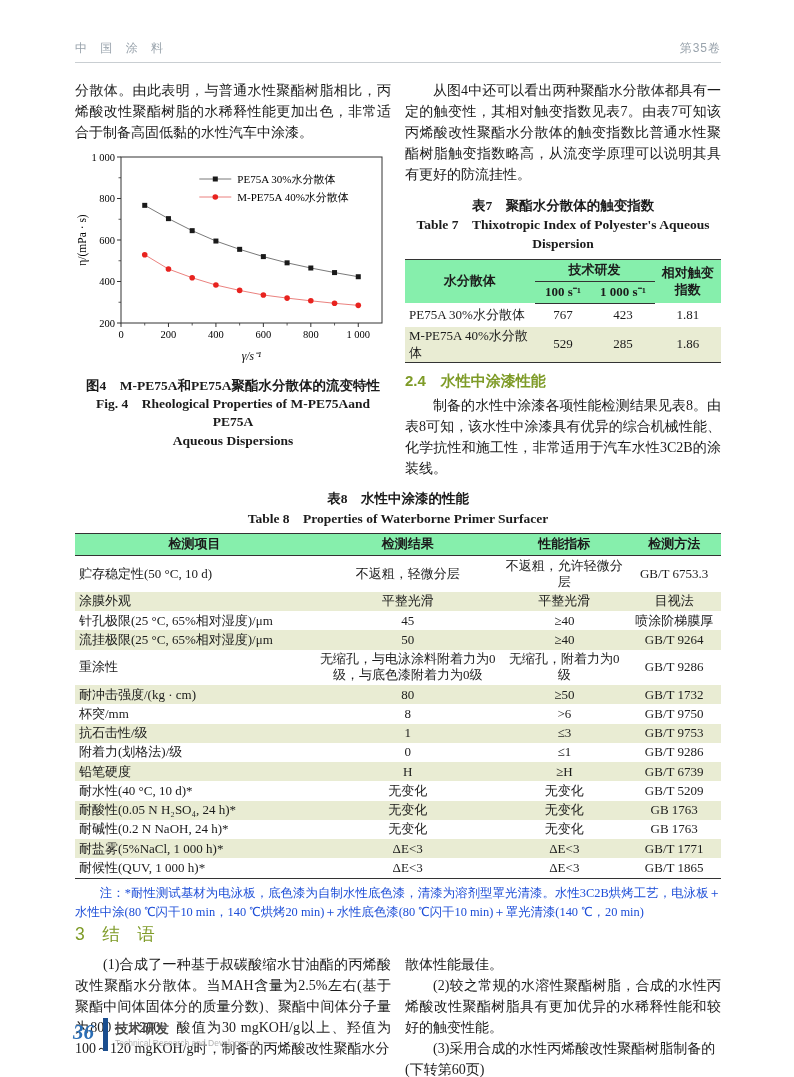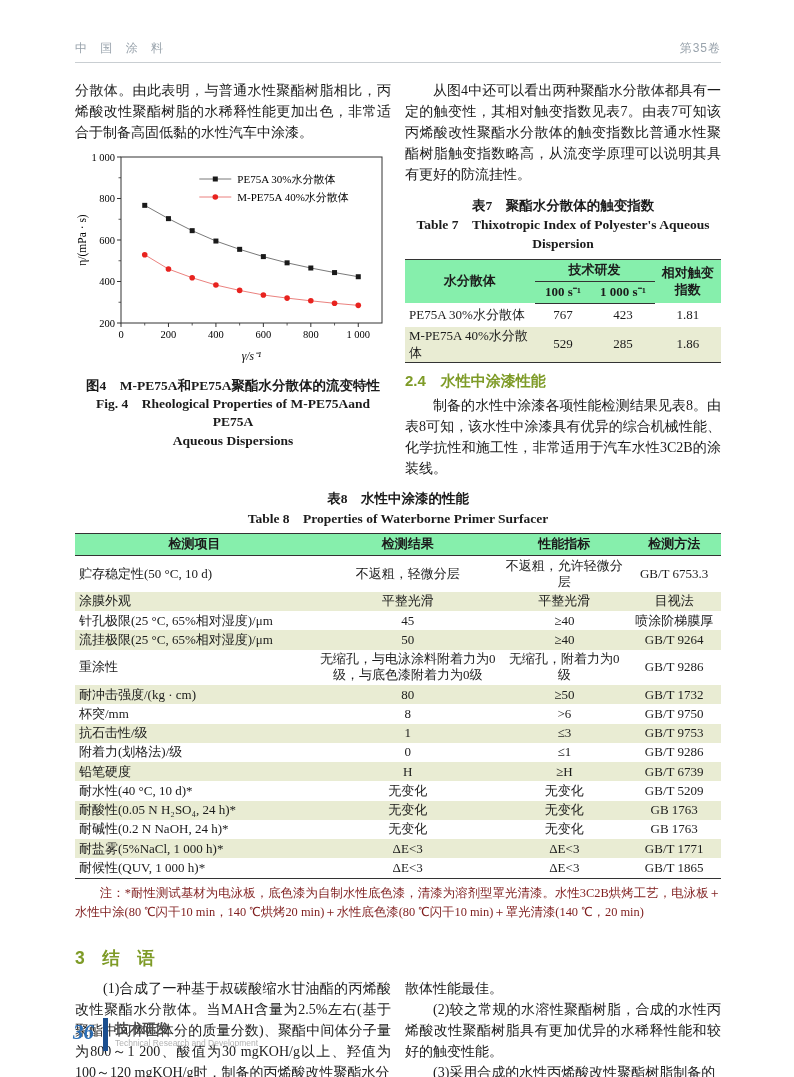--- a/index.html
+++ b/index.html
@@ -29,22 +29,22 @@
   table.tbl thead{background:#86efac;}
   table.tbl thead th{font-weight:bold;padding:2px 3px;line-height:1.3;border-bottom:1px solid #333;}
   table.t7 thead tr.grp-row th{border-bottom:none;}
   table.t7 thead tr.grp-row th.grp{border-bottom:0.8px solid #333;}
   table.tbl td{padding:1.5px 4px;text-align:center;line-height:1.25;}
   table.tbl td.left{text-align:left;}
   table.tbl tr.shade{background:#e9ecd3;}
   .t7 td{height:20px;}
   
   .h2{color:#7e9b27;font-weight:bold;font-size:15px;margin:9px 0 4px;font-family:"Liberation Sans",sans-serif;}
-  .h1{color:#7e9b27;font-weight:bold;font-size:17.5px;margin:24px 0 8px;font-family:"Liberation Sans",sans-serif;}
-  .note{color:#7f1d1d;font-size:12.4px;line-height:1.55;text-align:justify;margin-top:5px;text-indent:2em;}
+  .h1{color:#7e9b27;font-weight:normal;font-size:17.5px;margin:0 0 8px;font-family:"Liberation Sans",sans-serif;}
+  .note{color:#1d4ed8;font-size:12.4px;line-height:1.55;text-align:justify;margin-top:5px;text-indent:2em;}
   .t8wrap{margin-top:10px;}
   .turn{ text-align:right;font-size:14px;margin-top:6px;}
   
   .footer{position:absolute;left:73px;bottom:26px;display:flex;align-items:center;}
   .pgnum{font-style:italic;font-weight:bold;color:#2a6db5;font-size:21px;padding-bottom:4px;}
   .fbar{width:5px;height:33px;background:#1b4e8e;margin:0 7px 0 9px;}
   .sec-cn{font-size:13.5px;color:#4d4d4d;font-weight:bold;font-family:"Liberation Sans",sans-serif;line-height:1.2;}
   .sec-en{font-size:8.5px;color:#b3b3b3;font-family:"Liberation Sans",sans-serif;}
   svg text{font-family:"Liberation Serif",serif;}
 </style>

